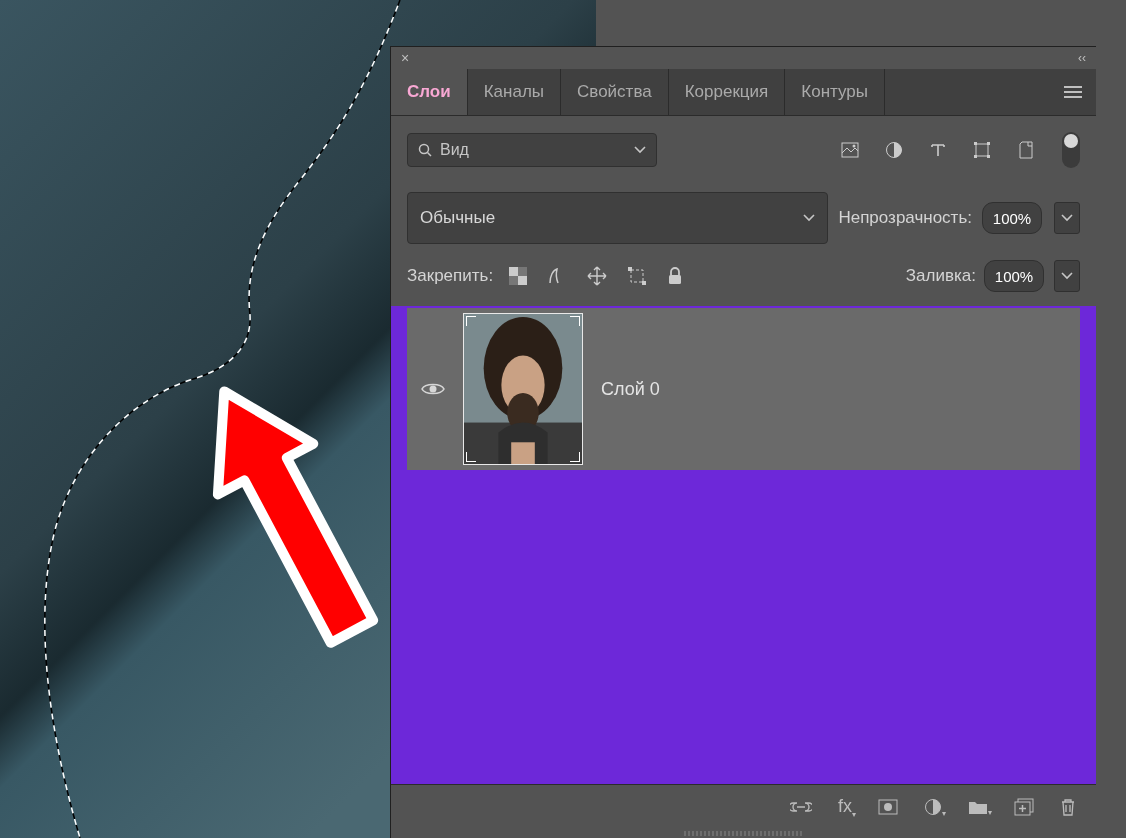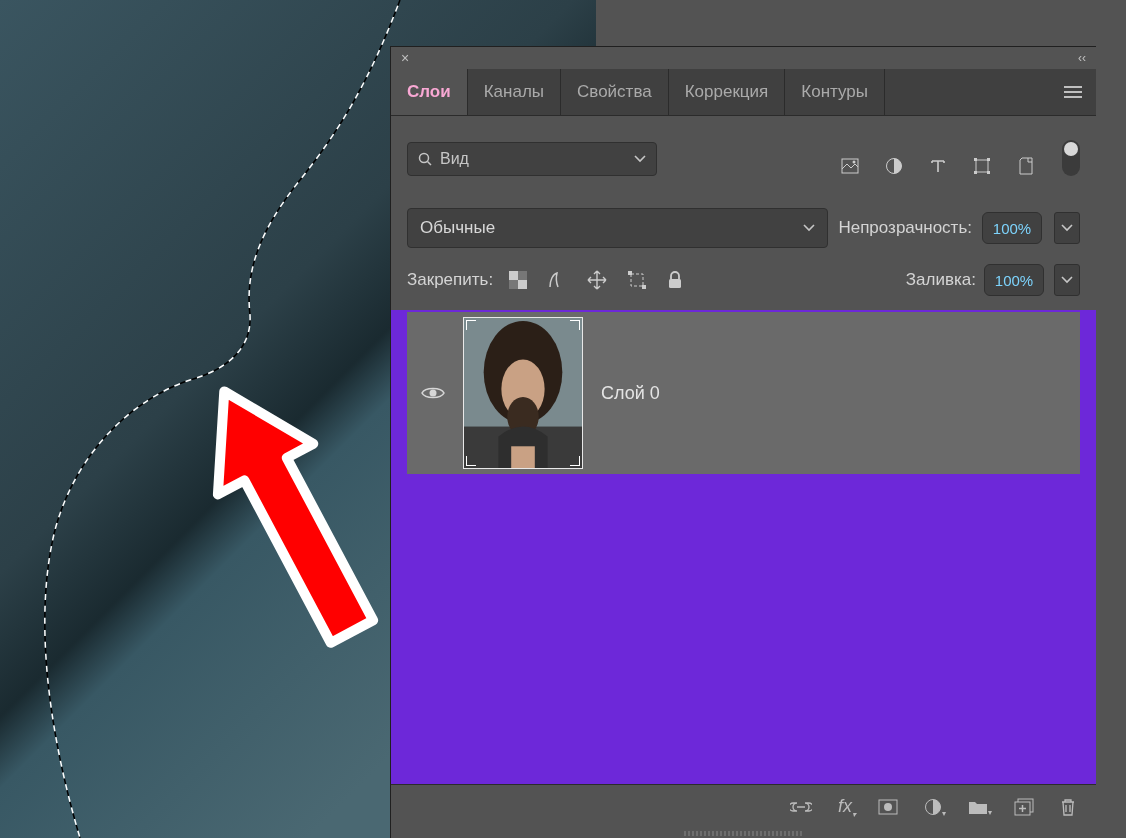--- a/index.html
+++ b/index.html
@@ -9,32 +9,32 @@
   .arrow{position:absolute;left:180px;top:345px;}
   .panel{position:absolute;left:390px;top:46px;width:706px;height:792px;background:#535353;display:flex;flex-direction:column;border:1px solid #202020;border-right:none;border-bottom:none;}
   .panel-top{height:22px;background:#535353;display:flex;align-items:center;justify-content:space-between;padding:0 10px;}
   .close-x{color:#c0c0c0;font-size:14px;cursor:pointer;}
   .collapse{color:#c0c0c0;font-size:12px;cursor:pointer;}
   .tab-row{display:flex;height:46px;background:#404040;position:relative;}
   .tab{padding:0 16px;display:flex;align-items:center;color:#aaa;font-size:17px;cursor:pointer;border-right:1px solid #2b2b2b;}
   .tab.active{background:#535353;color:#f9a8d4;font-weight:600;}
   .tab-menu{margin-left:auto;padding:0 14px;display:flex;align-items:center;color:#c0c0c0;cursor:pointer;}
   .tabline{height:1px;background:#2b2b2b;}
-  .row{display:flex;align-items:flex-end;padding:24px 16px;gap:8px;}
+  .row{display:flex;align-items:center;padding:16px 16px;gap:8px;}
   .search-box{display:flex;align-items:center;background:#414141;border:1px solid #303030;border-radius:4px;height:34px;width:250px;padding:0 10px;color:#c6c6c6;font-size:16px;gap:8px;cursor:pointer;}
   .search-box .chev{margin-left:auto;}
   .filter-icons{display:flex;gap:24px;margin-left:auto;align-items:center;}
   .ficon{width:20px;height:20px;display:flex;align-items:center;justify-content:center;color:#ccc;cursor:pointer;}
   .toggle-track{width:18px;height:36px;background:#3b3b3b;border-radius:9px;position:relative;margin-left:18px;}
   .toggle-thumb{position:absolute;top:2px;left:2px;width:14px;height:14px;border-radius:50%;background:#d8d8d8;}
   .blend-row{display:flex;align-items:center;padding:8px 16px;gap:10px;}
-  .blend-select{flex:1;height:40px;background:#414141;border:1px solid #303030;border-radius:4px;display:flex;align-items:center;padding:0 12px;color:#d8d8d8;font-size:17px;cursor:pointer;}
+  .blend-select{flex:1;height:52px;background:#414141;border:1px solid #303030;border-radius:4px;display:flex;align-items:center;padding:0 12px;color:#d8d8d8;font-size:17px;cursor:pointer;}
   .blend-select .chev{margin-left:auto;}
   .label{color:#d4d4d4;font-size:17px;}
-  .value-box{width:60px;height:32px;background:#414141;border:1px solid #303030;border-radius:6px;color:#7dd3fc;font-size:15px;display:flex;align-items:center;justify-content:center;}
+  .value-box{width:60px;height:32px;background:#414141;border:1px solid #303030;border-radius:11px;color:#ffffff;font-size:15px;display:flex;align-items:center;justify-content:center;}
   .chev-btn{width:26px;height:32px;background:#414141;border:1px solid #303030;border-radius:3px;display:flex;align-items:center;justify-content:center;color:#ccc;cursor:pointer;margin-left:2px;}
   .lock-row{display:flex;align-items:center;padding:8px 16px 14px 16px;gap:16px;color:#d4d4d4;font-size:17px;}
   .lock-icons{display:flex;gap:20px;align-items:center;}
   .licon{color:#ccc;cursor:pointer;display:flex;align-items:center;}
   .fill-group{margin-left:auto;display:flex;align-items:center;gap:8px;}
   .layer-list{flex:1;background:#6d28d9;overflow:auto;}
   .layer-item{display:flex;align-items:center;background:#6a6a6a;height:162px;margin:2px 16px 0 16px;padding:0 14px;gap:18px;}
   .eye{color:#d6d6d6;cursor:pointer;}
   .thumb{width:120px;height:152px;border:1px solid #e8e8e8;background:#888;position:relative;overflow:hidden;}
   .thumb svg{width:100%;height:100%;display:block;}
@@ -237,21 +237,21 @@
       <span class="layer-name">Слой 0</span>
     </div>
   </div>
 
   <div class="bottom-bar">
     <span class="bicon">
         <svg width="22" height="12">
           <path d="M7 6 L15 6 M3 2 L7 2 A4 4 0 0 0 7 10 L3 10 A4 4 0 0 1 3 2 M19 2 L15 2 A4 4 0 0 1 15 10 L19 10 A4 4 0 0 0 19 2" stroke="#bcbcbc" stroke-width="1.4" fill="none"></path>
         </svg>
       </span>
-    <span class="bicon" style="font-style:italic;font-size:18px;color:#bcbcbc;">
+    <span class="bicon" style="font-size:18px;color:#bcbcbc;">
         <span>fx</span>
         <span class="tick">▾</span>
       </span>
     <span class="bicon">
         <svg width="20" height="16">
           <rect x="1" y="1" width="18" height="14" stroke="#bcbcbc" fill="none"></rect>
           <circle cx="10" cy="8" r="4" fill="#bcbcbc"></circle>
         </svg>
       </span>
     <span class="bicon">

